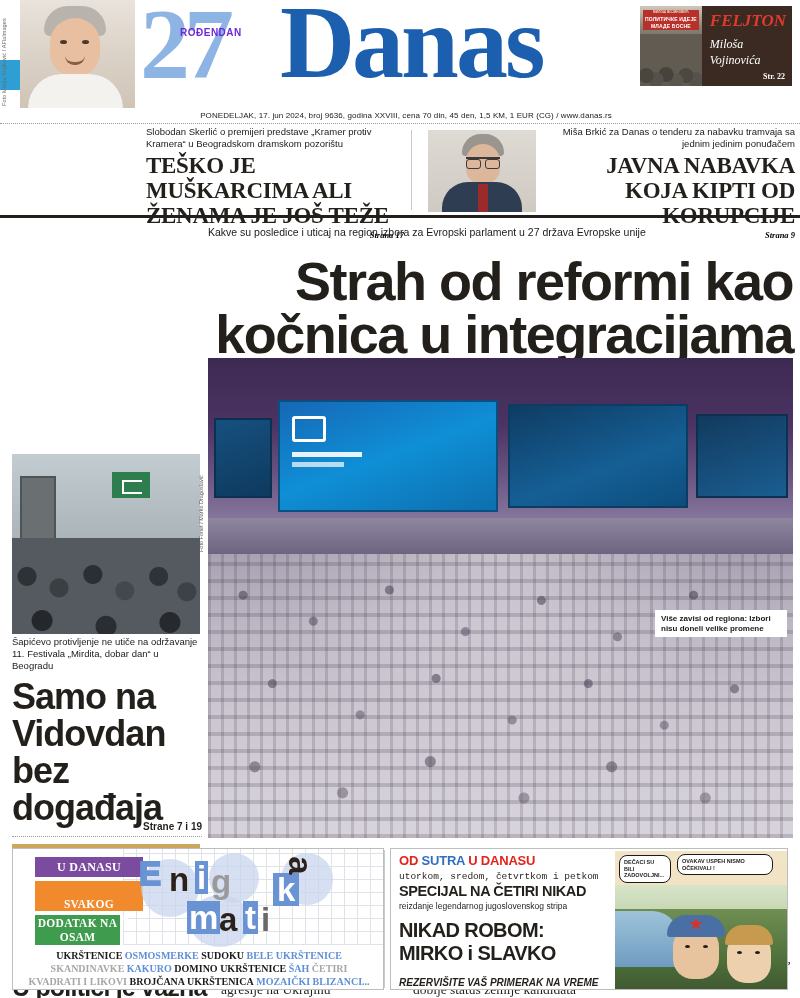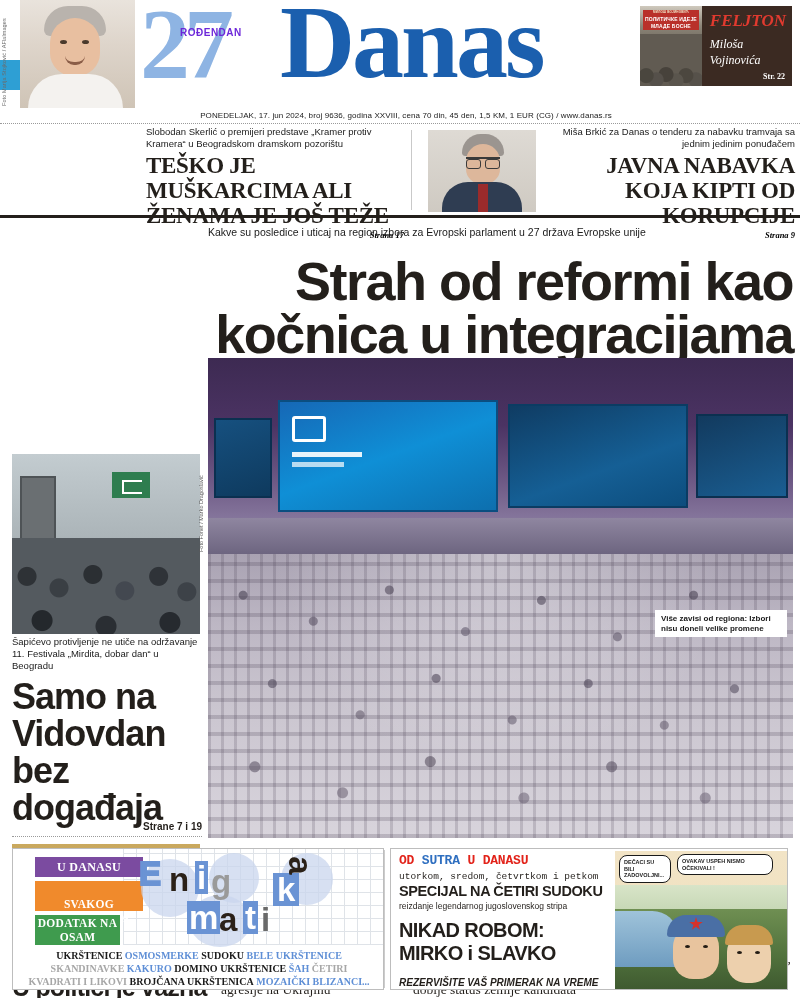--- a/index.html
+++ b/index.html
@@ -315,21 +315,21 @@
       font-family:"Liberation Serif", serif; font-size:10px; line-height:13px; }
   .w-b { color:#1a1a1a; font-weight:bold; }
   .w-bl { color:#5f8fd6; font-weight:bold; }
   .w-g { color:#a7a7a7; font-weight:bold; }
 
   .promo-r {
     position:absolute; left:390px; top:848px; width:398px; height:142px;
     border:1px solid #bdbdbd; background:#fff; overflow:hidden;
   }
   .pr-left { position:absolute; left:8px; top:4px; width:212px; }
-  .pr-l1 { font-family:Liberation Mono, monospace; font-weight:bold; font-size:13px;
+  .pr-l1 { font-family:Liberation Sans, sans-serif; font-weight:bold; font-size:13px;
       color:#e2231a; letter-spacing:-.2px; }
   .pr-l1 .blue { color:#2f6fc0; }
   .pr-l2 { font-size:9.5px; color:#231f1b; margin-top:3px;font-family:Liberation Mono, monospace; }
   .pr-l3 { font-family:"Liberation Sans", sans-serif; font-weight:bold; font-size:14.5px;
       color:#231f1b; letter-spacing:-.4px; margin-top:1px; }
   .pr-l4 { font-size:8.5px; color:#231f1b; margin-top:2px; }
   .pr-l5 { font-family:"Liberation Sans", sans-serif; font-weight:bold; font-size:20px;
       color:#231f1b; line-height:23px; letter-spacing:-.6px; margin-top:8px; }
   .pr-l6 { font-family:"Liberation Sans", sans-serif; font-style:italic; font-weight:bold;
       font-size:10px; color:#231f1b; margin-top:12px; }
@@ -549,21 +549,21 @@
       </div>
     </div>
   </div>
 
   <div class="vsep"></div>
 
   <div class="promo-r">
     <div class="pr-left">
       <div class="pr-l1"><span>OD </span><span class="blue">SUTRA</span><span> U DANASU</span></div>
       <div class="pr-l2">utorkom, sredom, četvrtkom i petkom</div>
-      <div class="pr-l3">SPECIJAL NA ČETIRI SUDOKU</div>
+      <div class="pr-l3">SPECIJAL NA ČETIRI NIKAD</div>
       <div class="pr-l4">reizdanje legendarnog jugoslovenskog stripa</div>
       <div class="pr-l5">NIKAD ROBOM: MIRKO i SLAVKO</div>
       <div class="pr-l6">REZERVIŠITE VAŠ PRIMERAK NA VREME</div>
     </div>
     <div class="pr-comic">
       <div class="c-sky"></div>
       <div class="c-hill"></div>
       <div class="c-sea"></div>
       <div class="c-head1"></div>
       <div class="c-cap1"></div>

